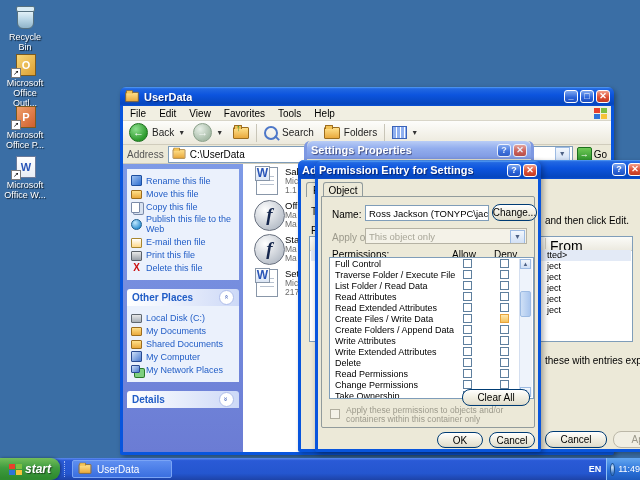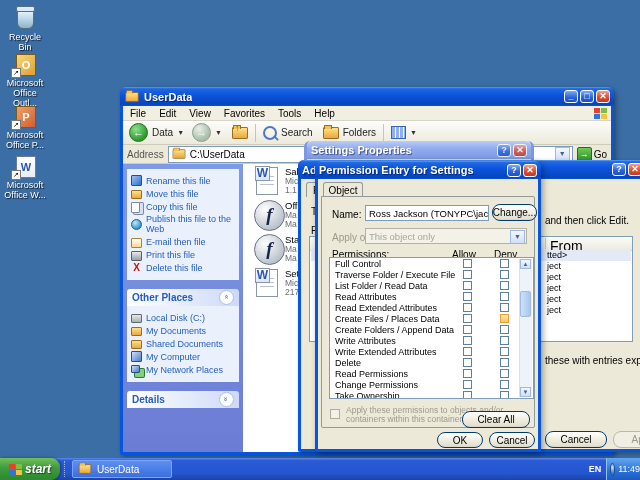--- a/index.html
+++ b/index.html
@@ -205,21 +205,21 @@
         <span>Help</span>
         <span style="margin-left:auto;margin-right:4px" class="winflag">
           <i style="background:#e8402c"></i>
             <i style="background:#7cc043"></i>
             <i style="background:#2f74d8"></i>
             <i style="background:#f6c33a"></i>
         </span>
       </div>
       <div class="toolbar">
         <div class="circ c-green">←</div>
-        <span>Data</span>
+        <span>Back</span>
         <span class="dropcaret">▼</span>
         <div class="circ c-gray" style="margin-left:4px">→</div>
         <span class="dropcaret">▼</span>
         <div style="position:relative;margin-left:6px">
           <div class="fold"></div>
           <span style="position:absolute;left:3px;top:-4px;color:#2a8f2a;font-weight:bold;font-size:9px">↑</span>
         </div>
         <div class="tsep"></div>
         <div class="mag"></div>
         <span>Search</span>
@@ -481,21 +481,21 @@
               <span class="plabel">Read Attributes</span>
               <span class="cb" style="left:133px"></span>
               <span class="cb" style="left:170px"></span>
             </div>
           <div class="prow" style="top:44px">
               <span class="plabel">Read Extended Attributes</span>
               <span class="cb" style="left:133px"></span>
               <span class="cb" style="left:170px"></span>
             </div>
           <div class="prow" style="top:55px">
-              <span class="plabel">Create Files / Places Data</span>
+              <span class="plabel">Create Files / Write Data</span>
               <span class="cb" style="left:133px"></span>
               <span class="cb hl" style="left:170px"></span>
             </div>
           <div class="prow" style="top:66px">
               <span class="plabel">Create Folders / Append Data</span>
               <span class="cb" style="left:133px"></span>
               <span class="cb" style="left:170px"></span>
             </div>
           <div class="prow" style="top:77px">
               <span class="plabel">Write Attributes</span>
@@ -529,21 +529,21 @@
             </div>
           <div class="vs">
             <div class="sbtn" style="top:0">▲</div>
             <div class="sthumb"></div>
             <div class="sbtn" style="bottom:0">▼</div>
           </div>
         </div>
         <span class="cb dis" style="left:8px;top:212px"></span>
         <span class="note" style="left:24px;top:209px">Apply these permissions to objects and/or</span>
         <span class="note" style="left:24px;top:218px">containers within this container only</span>
-        <div class="btn" style="left:140px;top:214px;width:68px;height:17px">
+        <div class="btn" style="left:140px;top:192px;width:68px;height:17px">
             <span>Clear All</span>
           </div>
       </div>
       <div class="btn" style="left:119px;top:253px;width:46px;height:16px">
           <span>OK</span>
         </div>
       <div class="btn" style="left:171px;top:253px;width:46px;height:16px">
           <span>Cancel</span>
         </div>
     </div>

